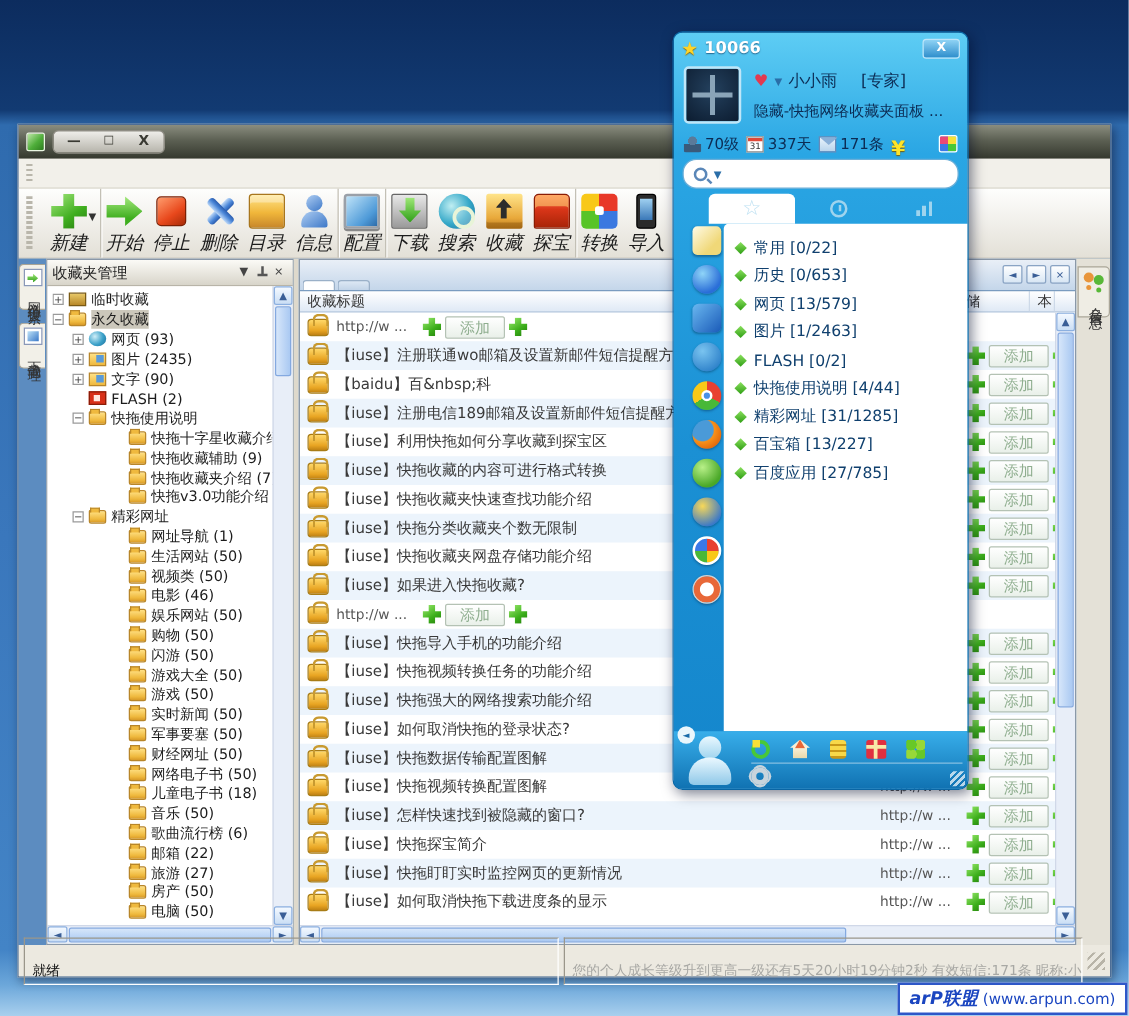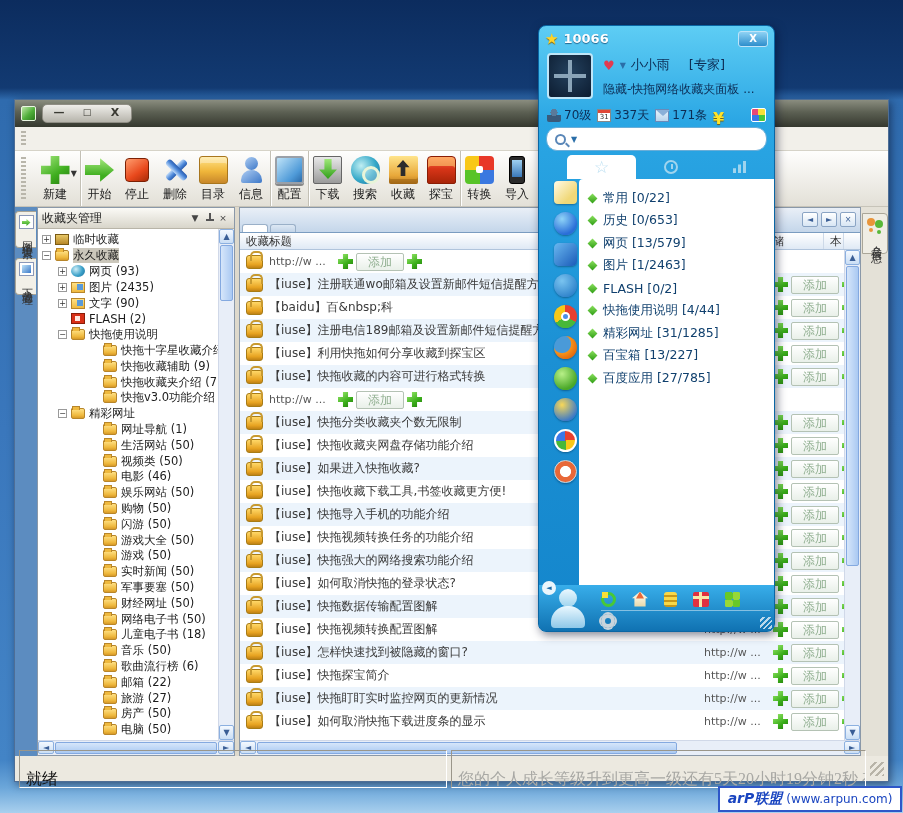--- a/index.html
+++ b/index.html
@@ -25,21 +25,21 @@
   .menubar { height:24px; flex:0 0 24px; background:#f2f0ea; border-bottom:1px solid #d6d3c8; display:flex; align-items:center; padding-left:4px; }
   .grip { width:5px; height:16px; margin:0 6px 0 2px;
     background:repeating-linear-gradient(180deg,#b9b6ab 0 2px,transparent 2px 4px); }
   .menu-item { padding:3px 12px; }
 
   .toolbar { height:56px; flex:0 0 56px; background:linear-gradient(180deg,#fefefd,#e3e0d7); border-bottom:1px solid #c7c4b9; display:flex; align-items:stretch; padding-left:2px; }
   .tgrip { width:5px; margin:6px 4px; background:repeating-linear-gradient(180deg,#b9b6ab 0 2px,transparent 2px 4px); }
   .tb-item { width:38px; display:flex; flex-direction:column; align-items:center; justify-content:center; padding:3px 0 1px; position:relative; }
   .tb-item.wide { width:50px; }
   .tb-item.sep { border-left:1px solid #c3c0b5; box-shadow:inset 1px 0 0 #fff; }
-  .tb-label { font-size:12px; color:#1c1c1c; margin-top:2px; white-space:nowrap; }
+  .tb-label { font-size:15px; color:#1c1c1c; margin-top:2px; white-space:nowrap;font-style:italic; }
   .tb-drop { position:absolute; right:3px; top:18px; font-size:8px; color:#333; }
   .ti { width:29px; height:28px; position:relative; }
   .ti-new  { background:linear-gradient(145deg,#a5e87e,#3fae1f 60%,#267a10); clip-path:polygon(35% 0,65% 0,65% 35%,100% 35%,100% 65%,65% 65%,65% 100%,35% 100%,35% 65%,0 65%,0 35%,35% 35%); }
   .ti-start{ background:linear-gradient(180deg,#b0ef88,#3fae1f 70%); clip-path:polygon(0 32%,52% 32%,52% 8%,100% 50%,52% 92%,52% 68%,0 68%); }
   .ti-stop { background:linear-gradient(145deg,#ff9d6e,#e8481c 60%,#a82c08); border-radius:4px; width:24px; height:24px; margin:2px auto; border:1px solid #7c2004; }
   .ti-del::before,.ti-del::after { content:""; position:absolute; left:12px; top:1px; width:7px; height:26px; border-radius:3px; background:linear-gradient(90deg,#bcd8f8,#4a86d8 60%,#2a5cae); }
   .ti-del::before{ transform:rotate(45deg);} .ti-del::after{ transform:rotate(-45deg);}
   .ti-dir { background:linear-gradient(180deg,#ffe48a 0%,#f0b63a 55%,#c8872a 100%); border-radius:3px; border:1px solid #a8761e; box-shadow:inset 0 6px 0 rgba(255,255,255,.35); }
   .ti-info::before { content:""; position:absolute; left:8px; top:1px; width:13px; height:13px; border-radius:50%; background:linear-gradient(145deg,#aecdf2,#3d78c8); }
   .ti-info::after { content:""; position:absolute; left:4px; top:14px; width:21px; height:13px; border-radius:10px 10px 2px 2px; background:linear-gradient(145deg,#aecdf2,#3d78c8); }
@@ -127,21 +127,21 @@
   .lrows .sb-thumb { height:300px; }
 
   
   .rstrip { width:27px; flex:0 0 27px; background:#e4e1d7; padding-top:6px; }
   .rtab { width:26px; margin-left:1px; background:#efede4; border:1px solid #aaa698; border-radius:0 4px 4px 0; padding:4px 0 8px; display:flex; flex-direction:column; align-items:center; }
   .people-ico { width:18px; height:14px; position:relative; margin-bottom:5px; }
   .people-ico::before { content:""; position:absolute; left:1px; top:0; width:8px; height:8px; border-radius:50%; background:#e8953a; box-shadow:0 8px 0 -2px #e8953a; }
   .people-ico::after { content:""; position:absolute; right:1px; top:2px; width:8px; height:8px; border-radius:50%; background:#58b838; box-shadow:0 8px 0 -2px #58b838; }
 
   .statusbar { height:25px; flex:0 0 25px; background:#ece9e0; display:flex; align-items:center; padding:2px 4px; gap:4px; }
-  .st-cell { height:19px; border:1px solid; border-color:#9a968a #fff #fff #9a968a; padding:18px 6px; font-size:16px; white-space:nowrap; overflow:hidden;font-family:Liberation Serif, serif; }
+  .st-cell { height:19px; border:1px solid; border-color:#9a968a #fff #fff #9a968a; padding:18px 6px; font-size:11px; white-space:nowrap; overflow:hidden; }
   .st-ready { width:428px; flex:0 0 428px; color:#111; }
   .st-msg { flex:1; color:#a8a8a4; }
   .st-grip { width:14px; height:14px; background:repeating-linear-gradient(135deg,transparent 0 3px,#b8b4a8 3px 5px); }
 
   
   .panel { position:absolute; left:538px; top:25px; width:237px; height:607px; z-index:10;
     border:1px solid #0a66a4; border-radius:8px; box-shadow:2px 3px 10px rgba(0,10,40,.5);
     background:linear-gradient(180deg,#5ecdf4 0%,#2aa6e4 16%,#1b90d4 55%,#1486cc 100%); display:flex; flex-direction:column; overflow:hidden; }
   .p-header { height:25px; flex:0 0 25px; display:flex; align-items:center; padding:0 6px; }
   .p-star { color:#ffd428; font-size:15px; margin-right:5px; text-shadow:0 1px 1px #8a6400; }
@@ -586,20 +586,21 @@
               <div class="lrow">
               <span class="lock"></span>
               <span class="row-title">【iuse】快拖收藏的内容可进行格式转换</span>
               <span class="row-url">http://w ...</span>
               <span class="gplus"></span>
               <span class="addbtn">添加</span>
               <span class="gplus"></span>
             </div>
               <div class="lrow">
               <span class="lock"></span>
+              <span class="row-title">【iuse】快拖收藏夹快速查找功能介绍</span>
               <span class="row-url">http://w ...</span>
               <span class="gplus"></span>
               <span class="addbtn">添加</span>
               <span class="gplus"></span>
             </div>
               <div class="lrow">
               <span class="lock"></span>
               <span class="row-title">【iuse】快拖分类收藏夹个数无限制</span>
               <span class="row-url">http://w ...</span>
               <span class="gplus"></span>
@@ -617,21 +618,20 @@
               <div class="lrow">
               <span class="lock"></span>
               <span class="row-title">【iuse】如果进入快拖收藏?</span>
               <span class="row-url">http://w ...</span>
               <span class="gplus"></span>
               <span class="addbtn">添加</span>
               <span class="gplus"></span>
             </div>
               <div class="lrow">
               <span class="lock"></span>
-              <span class="row-title">【iuse】快拖收藏下载工具,书签收藏更方便!</span>
               <span class="row-url">http://w ...</span>
               <span class="gplus"></span>
               <span class="addbtn">添加</span>
               <span class="gplus"></span>
             </div>
               <div class="lrow">
               <span class="lock"></span>
               <span class="row-title">【iuse】快拖导入手机的功能介绍</span>
               <span class="row-url">http://w ...</span>
               <span class="gplus"></span>

